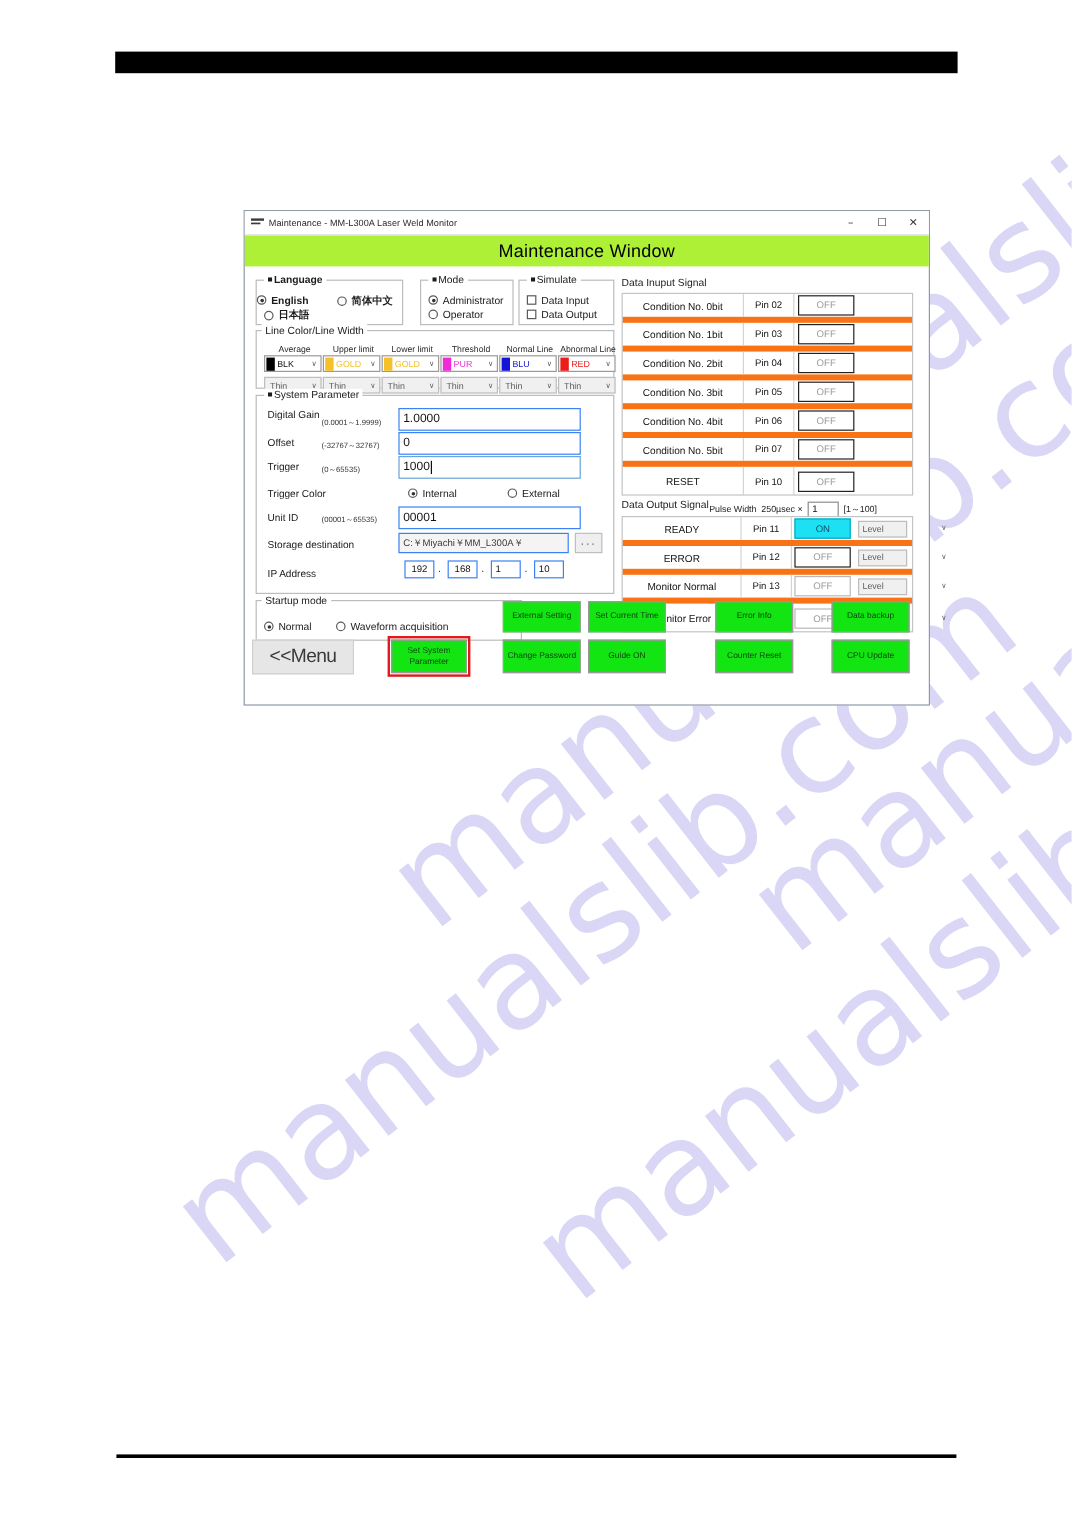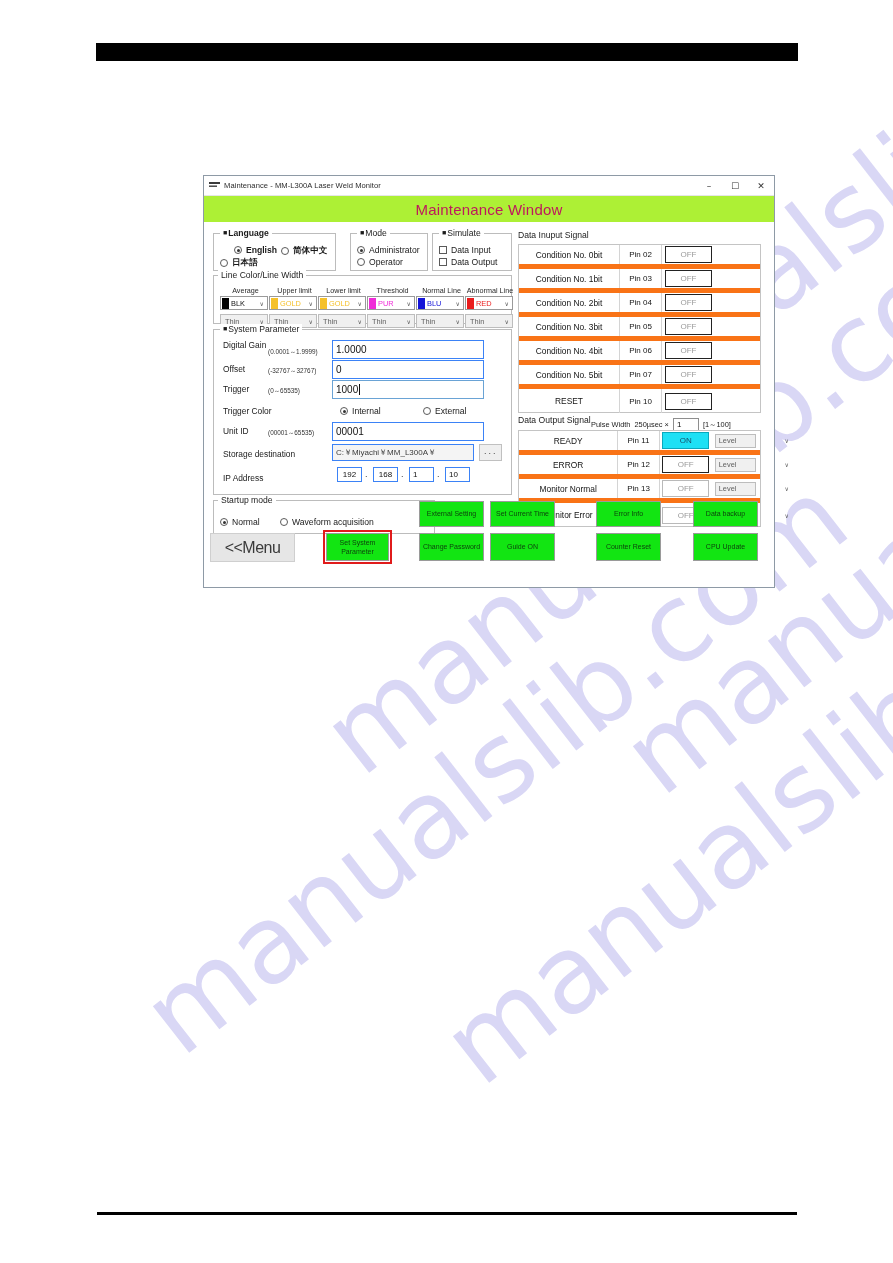--- a/index.html
+++ b/index.html
@@ -104,21 +104,21 @@
   }
   .header-band {
     height: 26px;
     background: #adf035;
     display: flex;
     align-items: center;
     justify-content: center;
   }
   .header-title {
     font-size: 15px;
-    color: #be185d;
+    color: #000000;
     font-family: "Liberation Sans", sans-serif;
     letter-spacing: 0.2px;
   }
 
   .body-area {
     position: relative;
     height: 366px;
   }
 
   
@@ -424,21 +424,21 @@
   </div>
 
   <div class="header-band">
     <span class="header-title">Maintenance Window</span>
   </div>
 
   <div class="body-area">
 
     <div class="grp" style="left:9px; top:11px; width:123px; height:38px;font-weight:bold;">
       <div class="grp-label sq">Language</div>
-      <div class="radio-row" style="position:absolute; left:20px; top:11px;">
+      <div class="radio-row" style="position:absolute; left:0; top:11px;">
         <span class="radio on"></span>
         <span>English</span>
       </div>
       <div class="radio-row" style="position:absolute; left:67px; top:11px;">
         <span class="radio"></span>
         <span>简体中文</span>
       </div>
       <div class="radio-row" style="position:absolute; left:6px; top:23px;">
         <span class="radio"></span>
         <span>日本語</span>

